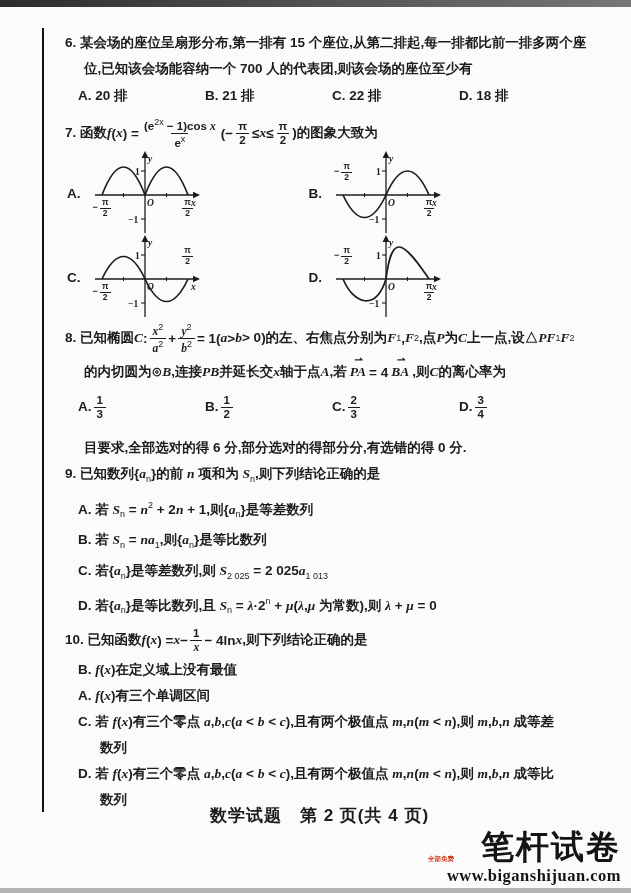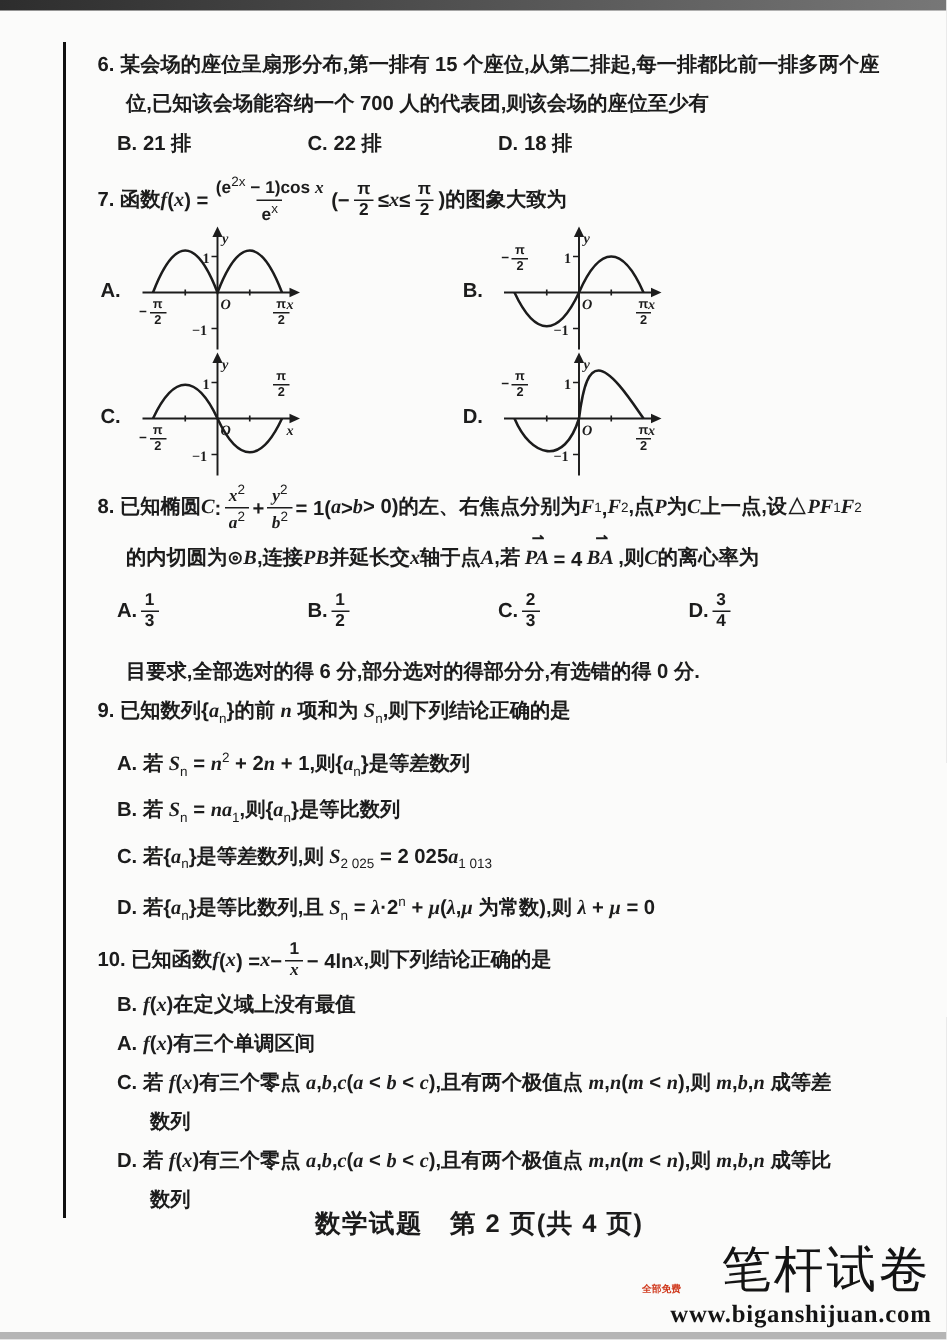--- a/index.html
+++ b/index.html
@@ -47,38 +47,39 @@
   .sec{line-height:27px;}
   .sub-opt{padding-left:13px;line-height:26px;white-space:nowrap;}
   .sub-opt2{padding-left:35px;line-height:26px;}
   .mt2{margin-top:2px;} .mt6{margin-top:6px;} .mt10{margin-top:10px;}
   .footer{position:absolute;top:804px;left:4px;width:100%;text-align:center;
           font-size:17px;letter-spacing:1px;}
   
   .watermark{position:absolute;right:10px;bottom:8px;width:195px;text-align:right;}
   .wm-brandrow{position:relative;height:40px;}
   .wm-brand{font-size:33px;letter-spacing:2px;line-height:40px;
-            font-family:"Liberation Serif",serif;font-weight:400;}
+            font-family:"Liberation Serif",serif;font-weight:700;}
   .wm-tagline{position:absolute;left:2px;bottom:3px;font-size:6.5px;letter-spacing:0;}
   .wm-url{font-size:16.5px;font-family:"Liberation Serif",serif;font-weight:700;
           letter-spacing:0.5px;line-height:18px;}
 </style>
 </head>
 <body>
 
 <div class="page">
   <div class="scan-top"></div>
   <div class="left-rule"></div>
 
   <div class="content">
 
     <div>
       <div class="line">6. 某会场的座位呈扇形分布,第一排有 15 个座位,从第二排起,每一排都比前一排多两个座</div>
       <div class="line cont">位,已知该会场能容纳一个 700 人的代表团,则该会场的座位至少有</div>
       <div class="opts">
+        <span class="opt">A. 20 排</span>
         <span class="opt">B. 21 排</span>
         <span class="opt">C. 22 排</span>
         <span class="opt">D. 18 排</span>
       </div>
     </div>
 
     <div>
       <div class="rich-tall h36 mt6">7. 函数 <span class="it">f</span>(<span class="it">x</span>) = <span class="frac">
             <span class="num">(e<sup>2x</sup> − 1)cos <span class="it">x</span></span>
             <span class="den">e<sup>x</sup></span>

